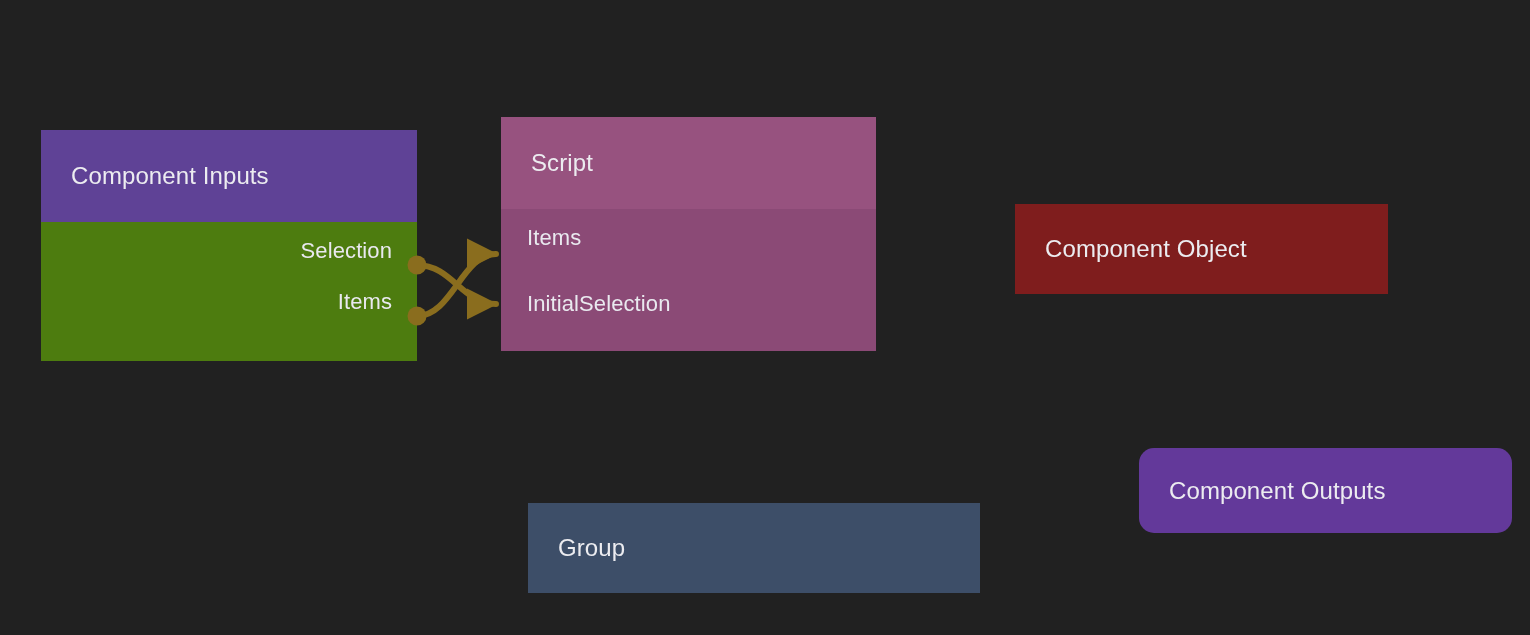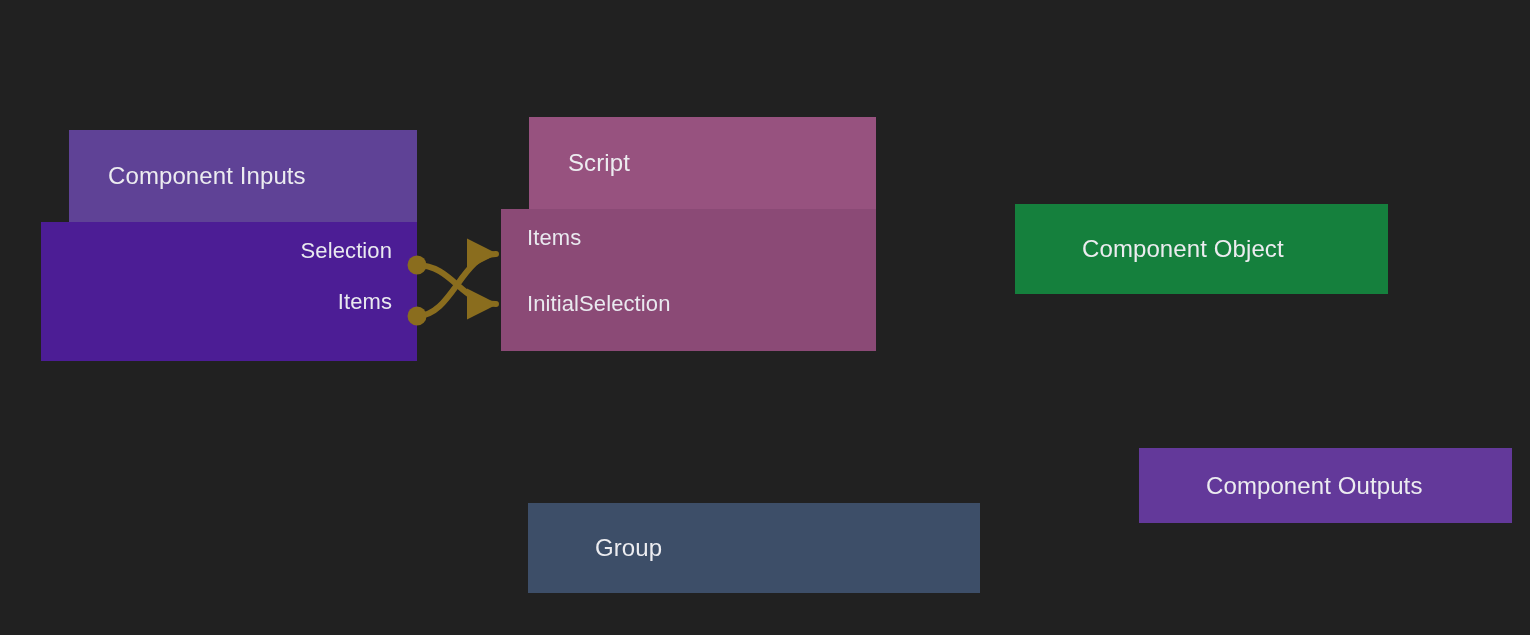--- a/index.html
+++ b/index.html
@@ -24,46 +24,45 @@
   
   .node {
     position: absolute;
     box-sizing: border-box;
     overflow: hidden;
   }
   .node-header {
     box-sizing: border-box;
     display: flex;
     align-items: center;
-    padding-left: 39px;
+    padding-left: 30px;
     color: #ececf0;
     font-size: 24px;
     letter-spacing: 0.1px;
     white-space: nowrap;
-    margin-left: 28px;
   }
   .node-body {
     box-sizing: border-box;
     position: relative;
     width: 100%;
   }
 
   
   .node-inputs { left: 41px; top: 130px; width: 376px; height: 231px; }
   .node-inputs .node-header { height: 92px; background: #5f4296; }
-  .node-inputs .node-body   { height: 139px; background: #4c1d95; }
+  .node-inputs .node-body   { height: 139px; background: #4d7c0f; }
 
   
   .node-script { left: 501px; top: 117px; width: 375px; height: 294px; }
   .node-script .node-header { height: 92px; background: #97527f; }
   .node-script .node-body   { height: 142px; background: #8b4a76; }
 
   
-  .node-object  { left: 1015px; top: 204px; width: 373px; height: 90px; background: #15803d; }
-  .node-outputs { left: 1139px; top: 448px; width: 373px; height: 75px; background: #63399a; }
+  .node-object  { left: 1015px; top: 204px; width: 373px; height: 90px; background: #7f1d1d; }
+  .node-outputs { left: 1139px; top: 448px; width: 373px; height: 85px; background: #63399a; border-radius: 15px; }
   .node-object .node-header,
   .node-outputs .node-header { height: 100%; }
 
   
   .node-group { left: 528px; top: 503px; width: 452px; height: 90px; background: #3d4e68; }
   .node-group .node-header { height: 100%; }
 
   
   .port-row {
     position: absolute;

